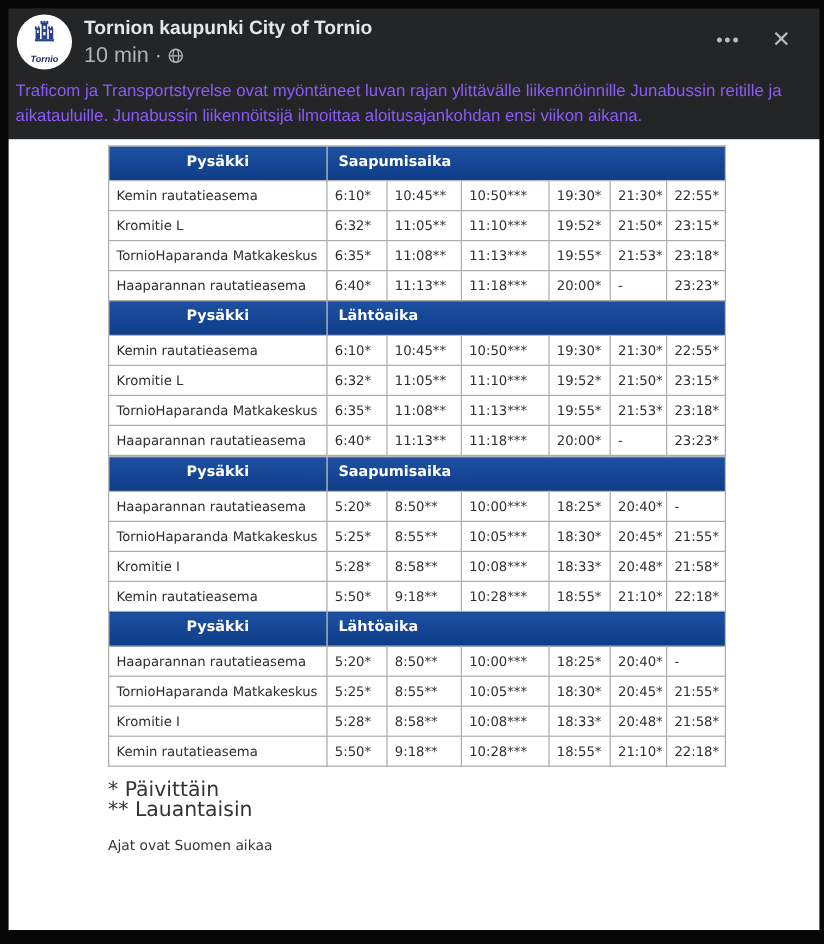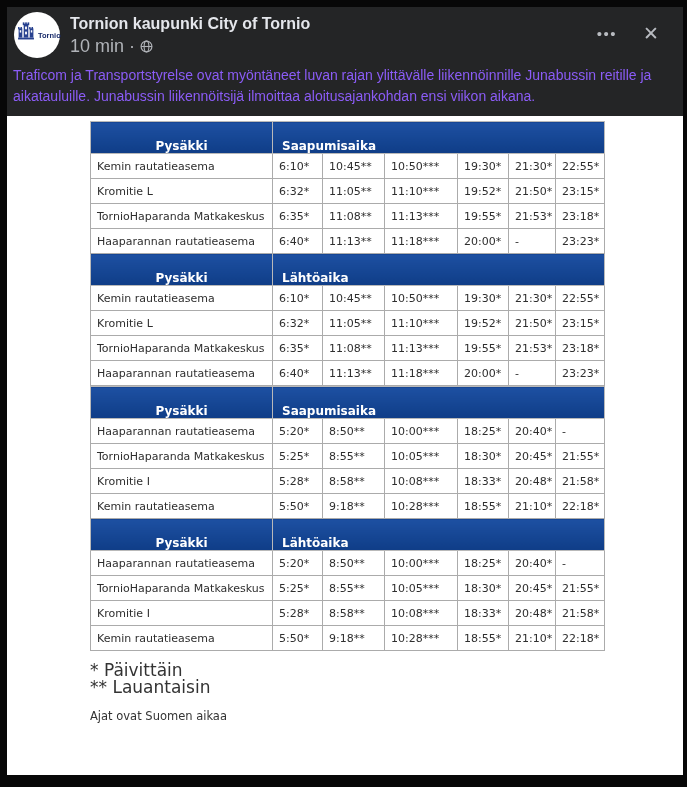--- a/index.html
+++ b/index.html
@@ -13,22 +13,23 @@
     width:100%; height:100%;
     background:#242526;
     font-family:"Liberation Sans", sans-serif;
     display:flex; flex-direction:column;
     overflow:hidden;
   }
   .post-header { display:flex; align-items:flex-start; padding:5px 10px 0 7px; }
   .avatar {
     width:46px; height:46px; border-radius:50%;
     background:#fff; flex:0 0 46px;
-    display:flex; align-items:center; 
+    display:flex; flex-direction:column; align-items:center; justify-content:center;
     cursor:pointer;
+    font-style:italic;
   }
   .avatar-label { font-size:7.5px; font-weight:bold; color:#1a2c6b; line-height:1; margin-top:1px; }
   .header-info { margin-left:10px; flex:1; padding-top:3px; }
   .page-name {
     color:#e4e6eb; font-weight:bold; font-size:16px;
     cursor:pointer; display:inline-block;
   }
   .meta { color:#b0b3b8; font-size:18px; margin-top:3px; display:flex; align-items:center; gap:5px; }
   .header-actions { display:flex; align-items:center; gap:26px; color:#b8bbc0; padding:12px 14px 0 0; }
   .more-btn { font-size:15px; letter-spacing:1.5px; cursor:pointer; line-height:1; }
@@ -45,21 +46,21 @@
   }
   table.tt {
     border-collapse:collapse; width:514px; table-layout:fixed;
     font-family:"DejaVu Sans", sans-serif;
     border:1px solid #8f8f8f;
   }
   .tt th {
     background:linear-gradient(#1d50a2, #0f3d87);
     color:#fff; font-size:12px; height:29px;
     border:1px solid #b9b9b9;
-    vertical-align:top; padding-top:17px;
+    vertical-align:top; padding-top:5px;
   }
   .tt th.stop-h { text-align:center; }
   .tt th.time-h { text-align:left; padding-left:9px; }
   .tt td {
     border:1px solid #ababab; background:#fff;
     font-size:11px; color:#2e2e2e; height:25px;
     padding:0 2px 0 6px; white-space:nowrap; overflow:hidden;
     text-align:left; vertical-align:middle;
   }
   .route-heading {

